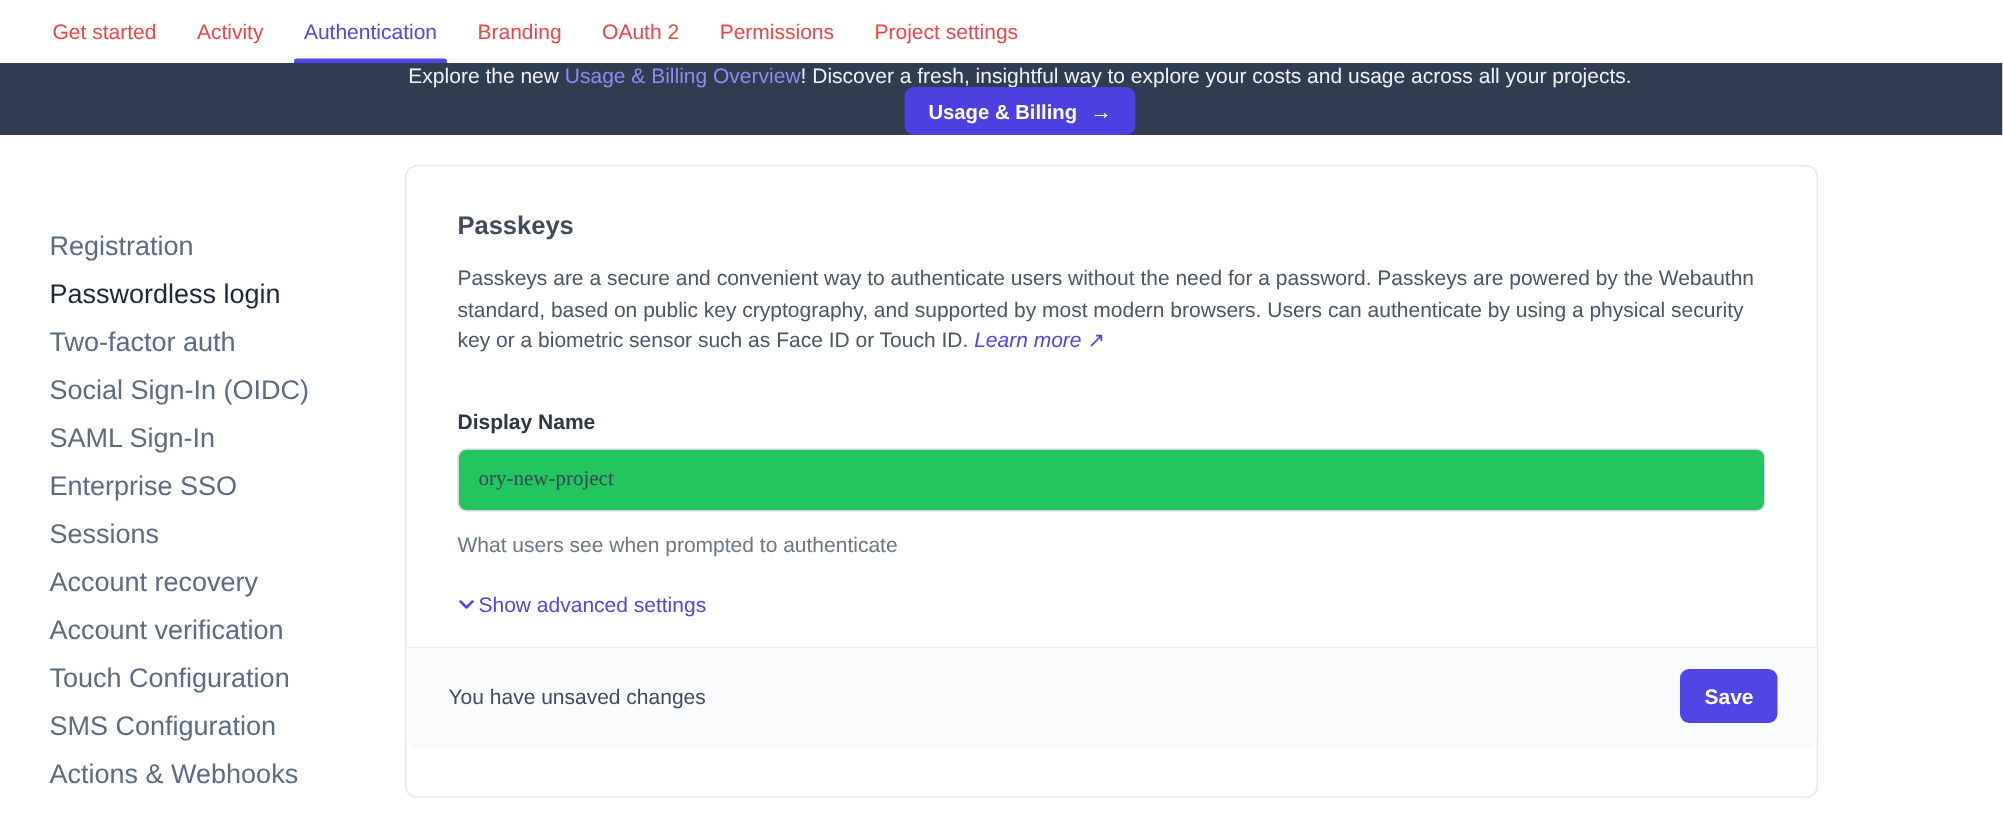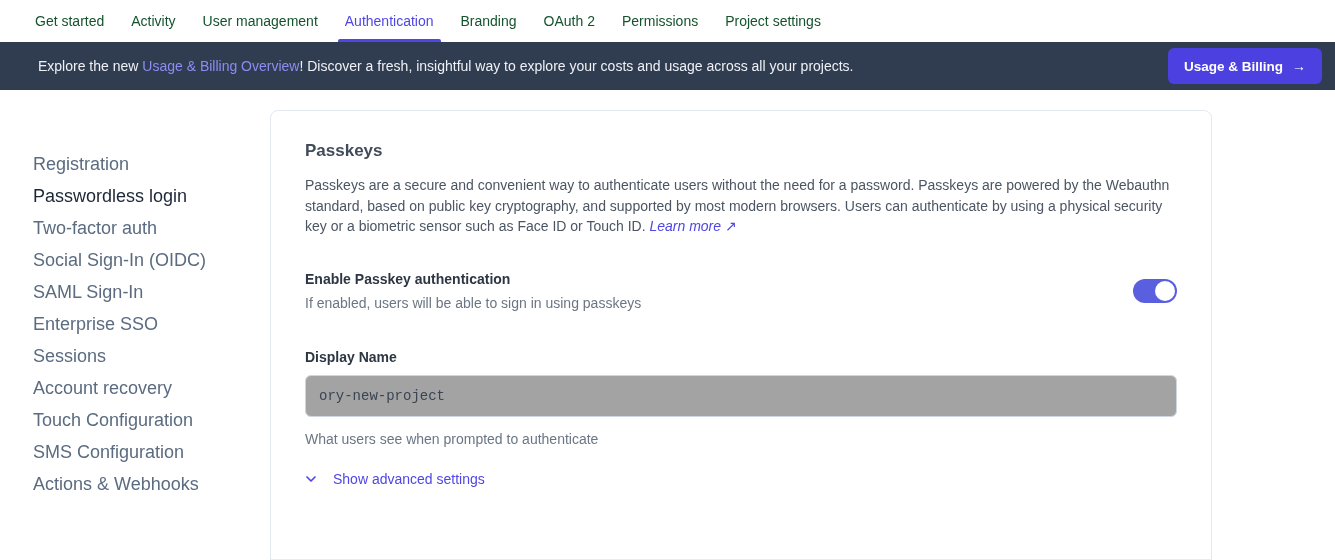--- a/index.html
+++ b/index.html
@@ -3,84 +3,83 @@
 <meta charset="utf-8">
 <style>
   * { margin:0; padding:0; box-sizing:border-box; }
   html,body { width:1335px; height:560px; overflow:hidden; background:#ffffff;
     font-family:"Liberation Sans","DejaVu Sans",sans-serif; }
 
   
   .topnav { height:42px; background:#ffffff; display:flex; align-items:stretch;
     padding-left:35px; }
   .topnav a { display:flex; align-items:center; margin-right:27px; font-size:14px;
-    color:#14532d; text-decoration:none; position:relative; cursor:pointer; white-space:nowrap; }
+    color:#ef4444; text-decoration:none; position:relative; cursor:pointer; white-space:nowrap; }
   .topnav a.active { color:#4f46e5; }
   .topnav a.active::after { content:""; position:absolute; left:-7px; right:-7px; bottom:0;
     height:3px; background:#4f46e5; border-radius:2px 2px 0 0; }
 
   
   .banner { height:48px; background:#303c4f; display:flex; align-items:center;
-    padding:0 13px 0 38px; }
+    padding:0 13px 0 38px;flex-direction:column; }
   .banner-text { color:#eef1f6; font-size:14px; flex:1; }
   .banner-text .blink { color:#8b8df2; text-decoration:none; cursor:pointer; }
   .banner-btn { background:#4c40e0; color:#ffffff; border:none; border-radius:6px;
     height:36px; padding:0 16px; font-size:13.5px; font-weight:bold; display:flex;
     align-items:center; gap:9px; cursor:pointer; font-family:inherit; }
   .banner-btn .arrow { font-size:14px; font-weight:normal; }
 
   
   .content { display:flex; padding-top:20px; }
 
   .sidebar { width:270px; padding:38px 0 0 33px; flex-shrink:0; }
   .sidebar a { display:flex; align-items:center; height:32px; font-size:18px;
     color:#5b6b80; text-decoration:none; cursor:pointer; white-space:nowrap; }
   .sidebar a.active { color:#1c2636; font-weight:normal; }
 
   .card { width:942px; background:#ffffff; border:1px solid #e4e9f0; border-radius:8px; }
-  .card-body { padding:30px 34px 72px; }
+  .card-body { padding:30px 34px 20px; }
 
   .card-title { font-size:17px; font-weight:bold; color:#414b59; }
   .card-desc { margin-top:14px; font-size:14px; line-height:20.5px; color:#4b5563; }
   .learn-more { color:#4f46e5; text-decoration:none; cursor:pointer;font-style:italic; }
 
   .toggle-row { margin-top:32px; display:flex; align-items:center; justify-content:space-between; }
   .field-label { font-size:14px; font-weight:bold; color:#2d3643; line-height:20px; }
   .field-helper { margin-top:4px; font-size:14px; color:#6b7684; line-height:20px; }
 
   .toggle { width:44px; height:24px; border-radius:12px; background:#5a5fdf; position:relative;
     cursor:pointer; flex-shrink:0; }
   .toggle .knob { position:absolute; top:2px; right:2px; width:20px; height:20px;
     border-radius:50%; background:#ffffff; }
 
   .display-section { margin-top:34px; }
   .text-input { margin-top:8px; width:100%; height:42px; border:1px solid #cfd6e0;
-    border-radius:6px; padding:0 13px; font-size:14px; color:#3a4454; font-family:Liberation Mono, monospace;
-    background:#a3a3a3; outline:none; }
+    border-radius:6px; padding:0 13px; font-size:14px; color:#3a4454; font-family:Liberation Serif, serif;
+    background:#22c55e; outline:none; }
   .input-helper { margin-top:14px; font-size:14px; color:#6b7684; }
 
-  .advanced { margin-top:24px; display:flex; align-items:center; gap:16px; color:#4f46e5;
+  .advanced { margin-top:24px; display:flex; align-items:center; gap:2px; color:#4f46e5;
     font-size:14px; text-decoration:none; cursor:pointer; }
   .advanced svg { display:block; }
 
   .card-footer { background:#fafbfd; border-top:1px solid #e9edf2; padding:14px 26px 18px;
     display:flex; align-items:center; justify-content:space-between;
     border-radius:0 0 8px 8px; }
   .footer-status { font-size:14px; color:#3f4b5e; padding-left:2px; }
   .save-btn { background:#4f46e5; color:#ffffff; border:none; border-radius:6px;
     height:36px; padding:0 16px; font-size:14px; font-weight:bold; cursor:pointer;
     font-family:inherit; }
 </style>
 </head>
 <body>
 
 <nav class="topnav">
   <a>Get started</a>
   <a>Activity</a>
-  <a>User management</a>
   <a class="active">Authentication</a>
   <a>Branding</a>
   <a>OAuth 2</a>
   <a>Permissions</a>
   <a>Project settings</a>
 </nav>
 
 <div class="banner">
   <div class="banner-text"><span>Explore the new </span><a class="blink">Usage &amp; Billing Overview</a><span>! Discover a fresh, insightful way to explore your costs and usage across all your projects.</span></div>
   <button class="banner-btn">
@@ -93,42 +92,34 @@
 
   <aside class="sidebar">
     <a>Registration</a>
     <a class="active">Passwordless login</a>
     <a>Two-factor auth</a>
     <a>Social Sign-In (OIDC)</a>
     <a>SAML Sign-In</a>
     <a>Enterprise SSO</a>
     <a>Sessions</a>
     <a>Account recovery</a>
+    <a>Account verification</a>
     <a>Touch Configuration</a>
     <a>SMS Configuration</a>
     <a>Actions &amp; Webhooks</a>
   </aside>
 
   <section class="card">
     <div class="card-body">
 
       <h2 class="card-title">Passkeys</h2>
 
       <p class="card-desc"><span>Passkeys are a secure and convenient way to authenticate users without the need for a password. Passkeys are powered by the Webauthn standard, based on public key cryptography, and supported by most modern browsers. Users can authenticate by using a physical security key or a biometric sensor such as Face ID or Touch ID.</span>
         <a class="learn-more"><span>Learn more</span> <span>↗</span></a></p>
 
-      <div class="toggle-row">
-        <div>
-          <div class="field-label">Enable Passkey authentication</div>
-          <div class="field-helper">If enabled, users will be able to sign in using passkeys</div>
-        </div>
-        <div class="toggle" role="switch" aria-checked="true">
-          <div class="knob"></div>
-        </div>
-      </div>
 
       <div class="display-section">
         <div class="field-label">Display Name</div>
         <input class="text-input" type="text" value="ory-new-project" style="">
         <div class="input-helper">What users see when prompted to authenticate</div>
       </div>
 
       <a class="advanced">
         <svg width="12" height="12" viewBox="0 0 12 12">
           <path d="M2 4 L6 8 L10 4" fill="none" stroke="#4f46e5" stroke-width="1.7" stroke-linecap="round" stroke-linejoin="round"></path>

